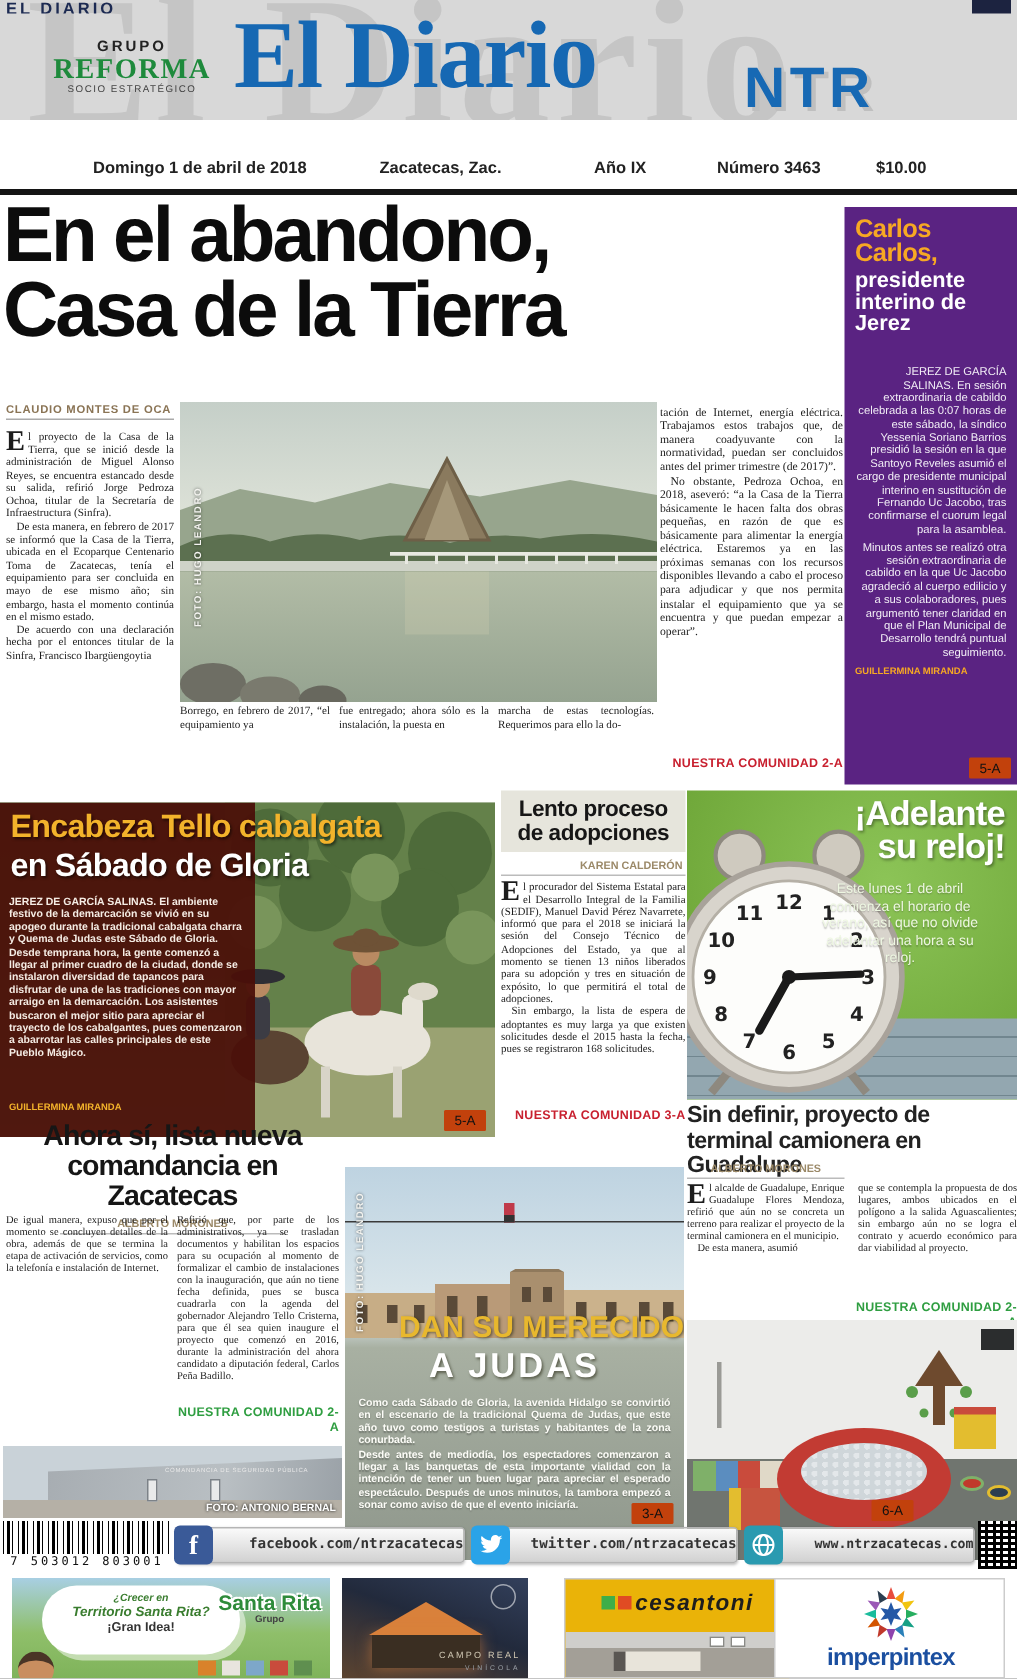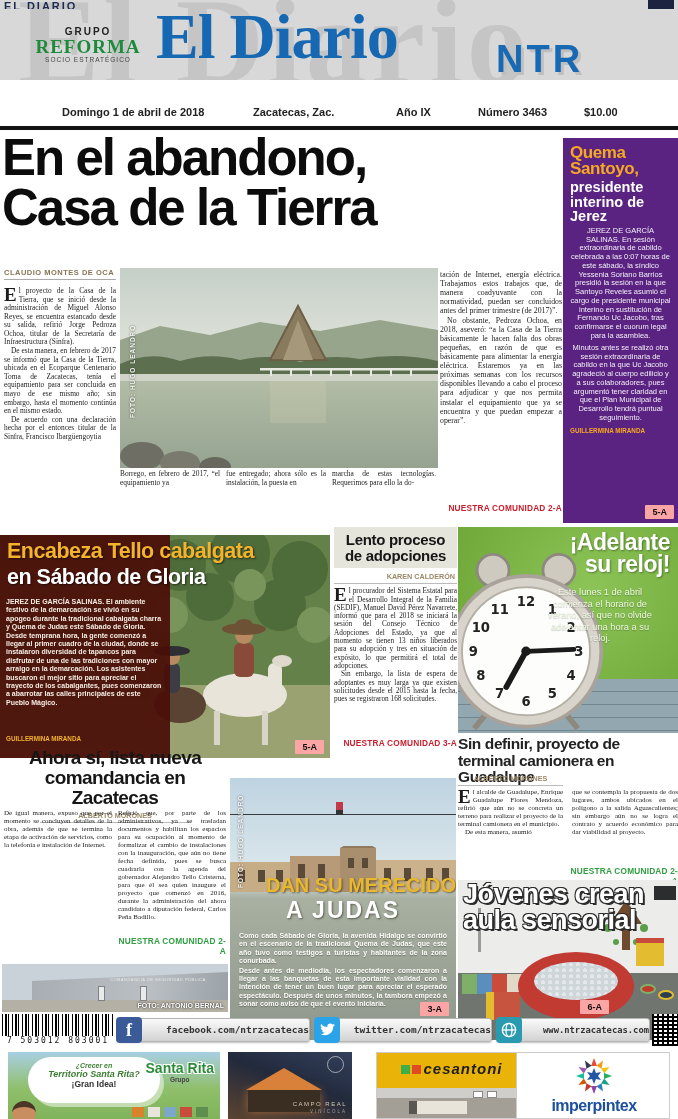--- a/index.html
+++ b/index.html
@@ -35,24 +35,24 @@
   #lead-ref{left:440px;top:503px;width:122px;text-align:right}
   .ref-red{font-size:8.3px;font-weight:bold;color:#c8202f;letter-spacing:.2px}
   .ref-green{font-size:8.3px;font-weight:bold;color:#2f9e41;letter-spacing:.2px}
   
   #mainphoto{left:120px;top:268px;width:318px;height:200px;overflow:hidden;background:#cfd6cd}
   .vcred{position:absolute;transform:rotate(-90deg);transform-origin:left top;font-size:6.5px;font-weight:bold;color:#f4f4f0;letter-spacing:1px;text-shadow:0 0 2px rgba(0,0,0,.6)}
   
   #santoyo{left:563px;top:138px;width:115px;height:385px;background:#5a2382;padding:7px;color:#f2eef6}
   #santoyo .t1{color:#f7a823;font-weight:bold;font-size:17px;line-height:.95;letter-spacing:-.4px}
   #santoyo .t2{color:#fff;font-weight:bold;font-size:14.5px;line-height:1;margin-top:3px}
-  #santoyo .bd{font-size:7.5px;line-height:1.17;margin-top:3px;text-align:center}
+  #santoyo .bd{font-size:7.5px;line-height:1.17;margin-top:20px;text-align:right}
   #santoyo .bd p+p{margin-top:3px}
   #santoyo .by{color:#f7a823;font-weight:bold;font-size:6.3px;margin-top:4px}
-  .badge{position:absolute;background:#fca5a5;color:#111;font-weight:bold;font-size:9px;padding:2px 7px;border-radius:1px}
+  .badge{position:absolute;background:#c2410c;color:#111;font-weight:normal;font-size:9px;padding:2px 7px;border-radius:1px}
   
   #cabalgata{left:0;top:535px;width:330px;height:223px;overflow:hidden;background:linear-gradient(180deg,#5d7a43 0%,#6f8a4f 45%,#8ba061 75%,#a3a878 100%)}
   #cab-maroon{left:0;top:0;width:170px;height:223px;background:rgba(74,15,8,.94)}
   #cab-h1{left:7px;top:4px;font-weight:bold;font-size:21.5px;color:#f3b32b;letter-spacing:-.5px;text-shadow:1px 1px 2px rgba(0,0,0,.55);white-space:nowrap}
   #cab-h2{left:7px;top:30px;font-weight:bold;font-size:21.5px;color:#fff;letter-spacing:-.5px;text-shadow:1px 1px 2px rgba(0,0,0,.55)}
   #cab-bd{left:6px;top:63px;width:156px;font-size:7px;font-weight:bold;color:#f5ece4;line-height:1.2;text-align:left}
   #cab-by{left:6px;top:200px;font-size:6.3px;font-weight:bold;color:#f3b32b}
   
   #adop{left:334px;top:527px;width:123px}
   #adop .hd{background:#e6e5dc;padding:5px 4px;font-weight:bold;font-size:15px;line-height:1.04;color:#161616;text-align:center;letter-spacing:-.3px}
@@ -208,21 +208,21 @@
   <div class="abs bodytxt" id="lead-c2">
     <p>tación de Internet, energía eléctrica. Trabajamos estos trabajos que, de manera coadyuvante con la normatividad, puedan ser concluidos antes del primer trimestre (de 2017)”.</p>
     <p>No obstante, Pedroza Ochoa, en 2018, aseveró: “a la Casa de la Tierra básicamente le hacen falta dos obras pequeñas, en razón de que es básicamente para alimentar la energía eléctrica. Estaremos ya en las próximas semanas con los recursos disponibles llevando a cabo el proceso para adjudicar y que nos permita instalar el equipamiento que ya se encuentra y que puedan empezar a operar”.</p>
   </div>
   <div class="abs bodytxt strip" style="left:120px;width:100px">Borrego, en febrero de 2017, “el equipamiento ya</div>
   <div class="abs bodytxt strip" style="left:226px;width:100px">fue entregado; ahora sólo es la instalación, la puesta en</div>
   <div class="abs bodytxt strip" style="left:332px;width:104px">marcha de estas tecnologías. Requerimos para ello la do-</div>
   <div class="abs ref-red" id="lead-ref">NUESTRA COMUNIDAD 2-A</div>
 
   <div class="abs" id="santoyo">
-    <div class="t1">Quema Santoyo,</div>
+    <div class="t1">Carlos Carlos,</div>
     <div class="t2">presidente interino de Jerez</div>
     <div class="bd">
       <p>JEREZ DE GARCÍA SALINAS. En sesión extraordinaria de cabildo celebrada a las 0:07 horas de este sábado, la síndico Yessenia Soriano Barrios presidió la sesión en la que Santoyo Reveles asumió el cargo de presidente municipal interino en sustitución de Fernando Uc Jacobo, tras confirmarse el cuorum legal para la asamblea.</p>
       <p>Minutos antes se realizó otra sesión extraordinaria de cabildo en la que Uc Jacobo agradeció al cuerpo edilicio y a sus colaboradores, pues argumentó tener claridad en que el Plan Municipal de Desarrollo tendrá puntual seguimiento.</p>
     </div>
     <div class="by">GUILLERMINA MIRANDA</div>
     <span class="badge" style="right:4px;bottom:4px">5-A</span>
   </div>
 
   <div class="abs" id="cabalgata">
@@ -390,22 +390,20 @@
     </svg>
     <div class="abs" style="left:20px;top:28px;width:3px;height:44px;background:#9a9a96"></div>
     <div class="abs" style="left:4px;top:94px;width:60px;height:20px;background:linear-gradient(90deg,#7fb069 0 15px,#5b8dbf 15px 30px,#c94b3c 30px 45px,#e0d9c8 45px 60px)"></div>
     <div class="abs" style="left:28px;top:112px;width:34px;height:28px;background:#c7543f;border-left:8px solid #e3bd2f"></div>
     <div class="abs" style="left:178px;top:58px;width:28px;height:28px;background:#e3bd2f;border-top:5px solid #c94b3c"></div>
     <div class="abs" style="left:182px;top:104px;width:16px;height:10px;border-radius:50%;background:#c0392b;border:2px solid #7fb069"></div>
     <div class="abs" style="left:200px;top:110px;width:16px;height:10px;border-radius:50%;background:#2c3e50;border:2px solid #e3bd2f"></div>
     <div class="pit">
         <div class="in"></div>
       </div>
-    <div class="hd ml">Jóvenes crean
-aula sensorial</div>
     <span class="badge" style="right:69px;bottom:26px">6-A</span>
   </div>
 
   <div class="abs" id="barcode">
     <div class="bars"></div>
     <div class="num">7 503012 803001</div>
   </div>
 
   <div class="pill" style="left:118px;width:192px">
     <span class="picon" style="background:#3a5a98;font-family:'Liberation Serif',serif;font-size:18px">f</span>

